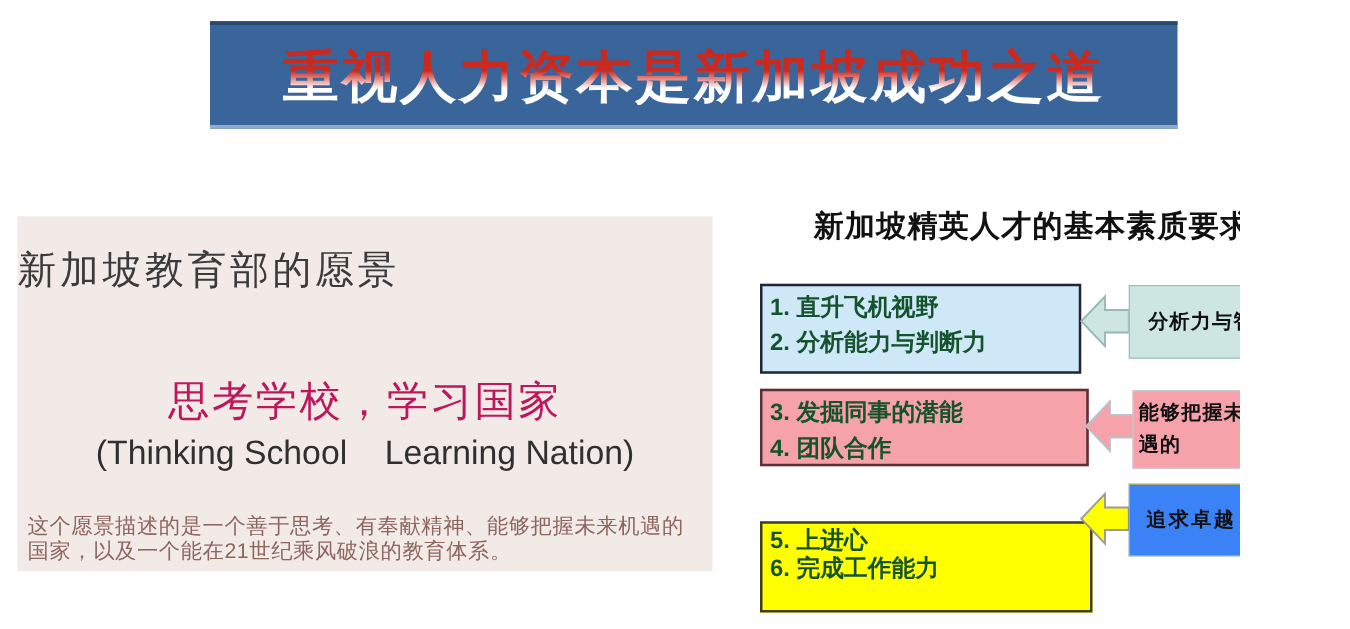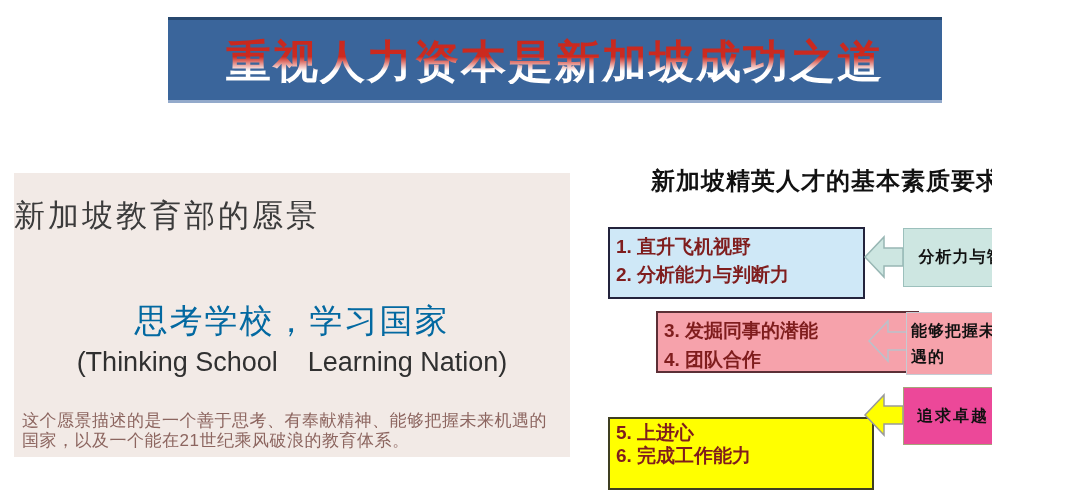--- a/index.html
+++ b/index.html
@@ -42,24 +42,24 @@
     position:absolute;top:238px;left:8px;right:4px;
     font-size:17px;line-height:20px;letter-spacing:0.5px;
   }
   
   .q-title{
     position:absolute;left:600px;top:165px;width:452px;text-align:center;
     font-size:24px;font-weight:bold;letter-spacing:1px;
     font-family:"Liberation Serif","DejaVu Serif",serif;
   }
   .q-box{position:absolute;border:2px solid;box-sizing:border-box;}
-  .q-item{font-size:19px;font-weight:bold;color:#7f1d1d;white-space:nowrap;}
+  .q-item{font-size:19px;font-weight:bold;color:#14532d;white-space:nowrap;}
   .q-box.r0{left:608px;top:227px;width:257px;height:72px;padding:4px 6px;}
   .q-box.r0 .q-item{line-height:28px;}
-  .q-box.r1{left:608px;top:311px;width:263px;height:62px;padding:3px 6px;margin-left:48px;}
+  .q-box.r1{left:608px;top:311px;width:263px;height:62px;padding:3px 6px;}
   .q-box.r1 .q-item{line-height:29px;}
   .q-box.r2{left:608px;top:385px;width:266px;height:73px;padding:2px 6px;margin-top:32px;}
   .q-box.r2 .q-item{line-height:23px;}
   .q-arrow{position:absolute;width:40px;height:46px;}
   .q-arrow.r0{left:864px;top:234px;}
   .q-arrow.r1{left:868px;top:318px;}
   .q-arrow.r2{left:864px;top:392px;}
   .q-arrow polygon{stroke-width:1.5;}
   .q-label{
     position:absolute;border:1px solid;box-sizing:border-box;
@@ -74,21 +74,21 @@
 <body>
 
 <div class="slide">
 
   <div class="banner" style="background-color: rgb(58, 101, 155); border-top-color: rgb(39, 72, 111); border-bottom-color: rgb(147, 170, 203);">
     <div class="banner-title" style="color: rgb(207, 43, 32);">重视人力资本是新加坡成功之道</div>
   </div>
 
   <div class="vision-card" style="background-color: rgb(242, 234, 230);">
     <div class="vision-title" style="color: rgb(59, 59, 59);">新加坡教育部的愿景</div>
-    <div class="vision-slogan-zh" style="color: #0369a1;">思考学校，学习国家</div>
+    <div class="vision-slogan-zh" style="color: #be185d;">思考学校，学习国家</div>
     <div class="vision-slogan-en" style="color: rgb(48, 48, 48);">(Thinking School    Learning Nation)</div>
     <div class="vision-desc" style="color: rgb(140, 101, 95);">
       <div>这个愿景描述的是一个善于思考、有奉献精神、能够把握未来机遇的</div>
       <div>国家，以及一个能在21世纪乘风破浪的教育体系。</div>
     </div>
   </div>
 
   <div class="q-title" style="color: rgb(17, 17, 17); text-align: center;">新加坡精英人才的基本素质要求</div>
 
   <div class="q-box r0" style="background-color: rgb(207, 232, 247); border-color: rgb(35, 35, 60);">
@@ -113,17 +113,17 @@
     <span>能够把握未来机遇的</span>
   </div>
 
   <div class="q-box r2" style="background-color: rgb(255, 255, 0); border-color: rgb(63, 63, 34);">
     <div class="q-item">5. 上进心</div>
     <div class="q-item">6. 完成工作能力</div>
   </div>
   <svg class="q-arrow r2" viewBox="0 0 40 46">
     <polygon points="1,23 20,3 20,14 39,14 39,32 20,32 20,43" style="fill: rgb(255, 255, 0); stroke: rgb(154, 154, 154);"></polygon>
   </svg>
-  <div class="q-label r2" style="background-color: #ec4899; border-color: rgb(165, 165, 122);">
+  <div class="q-label r2" style="background-color: #3b82f6; border-color: rgb(165, 165, 122);">
     <span>追求卓越</span>
   </div>
 
 </div>
 
 </body></html>

